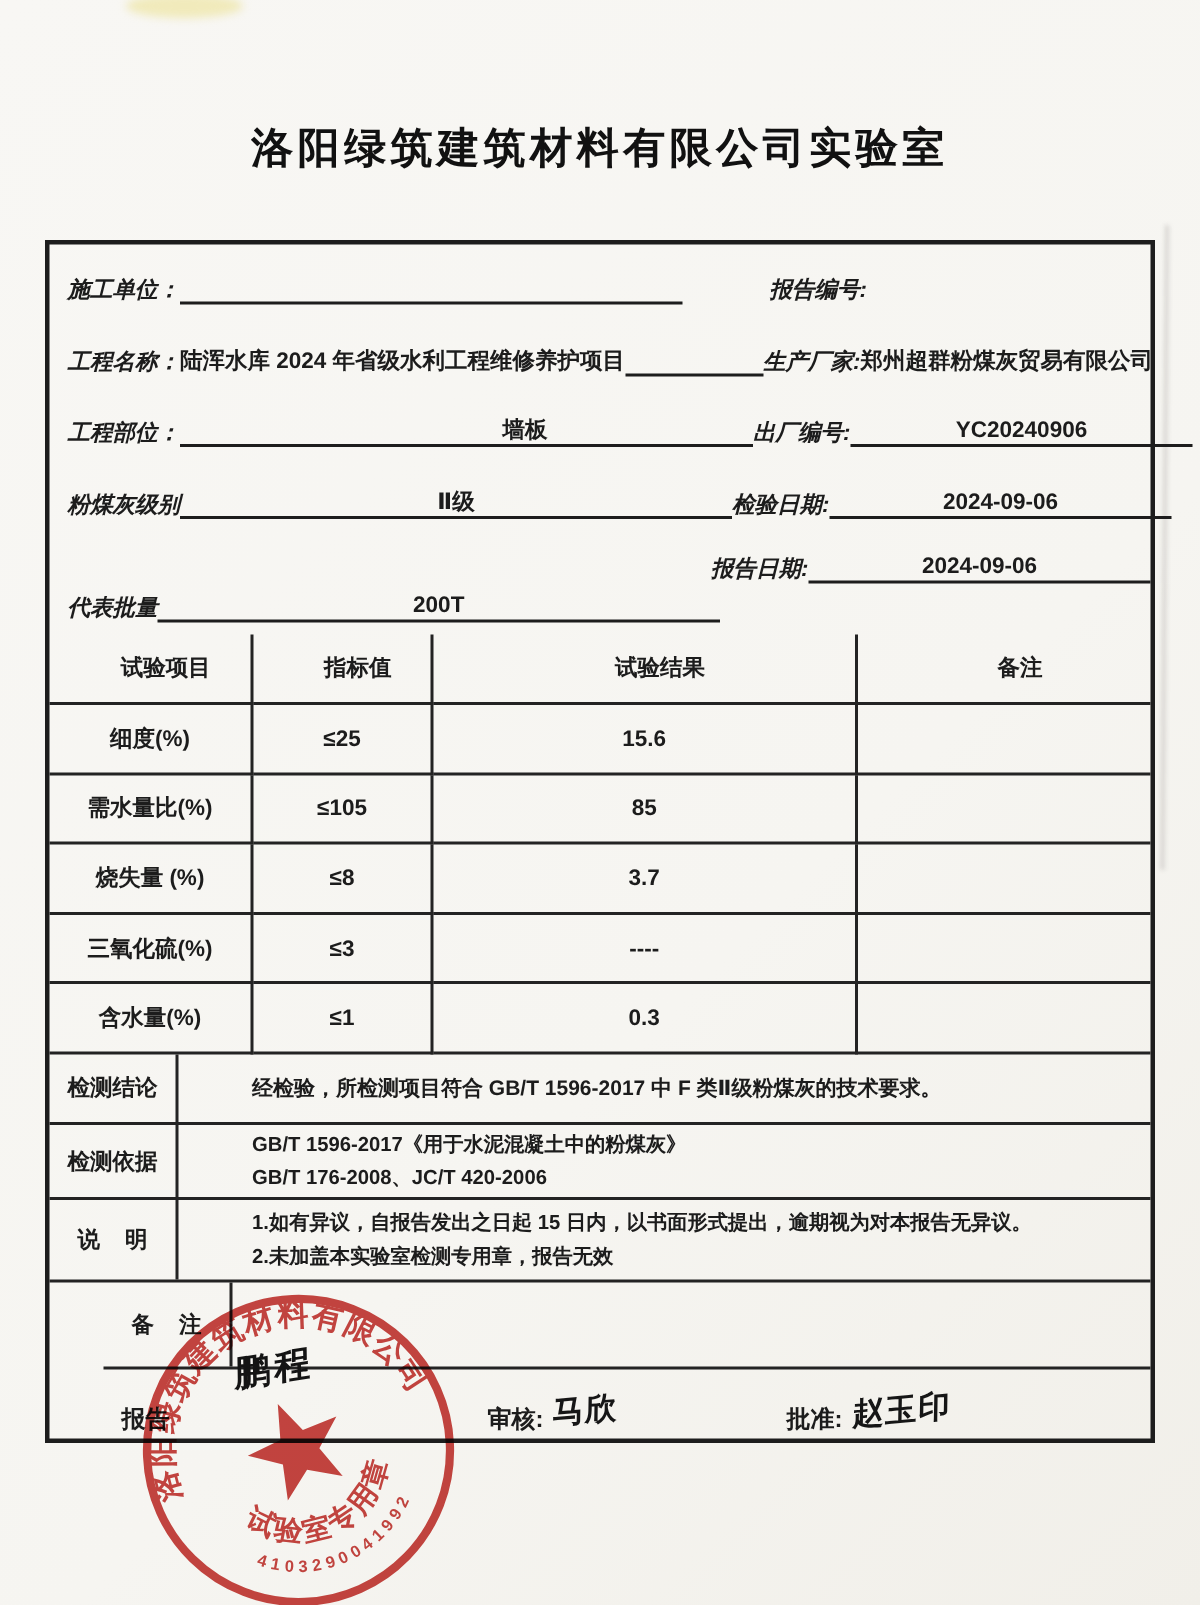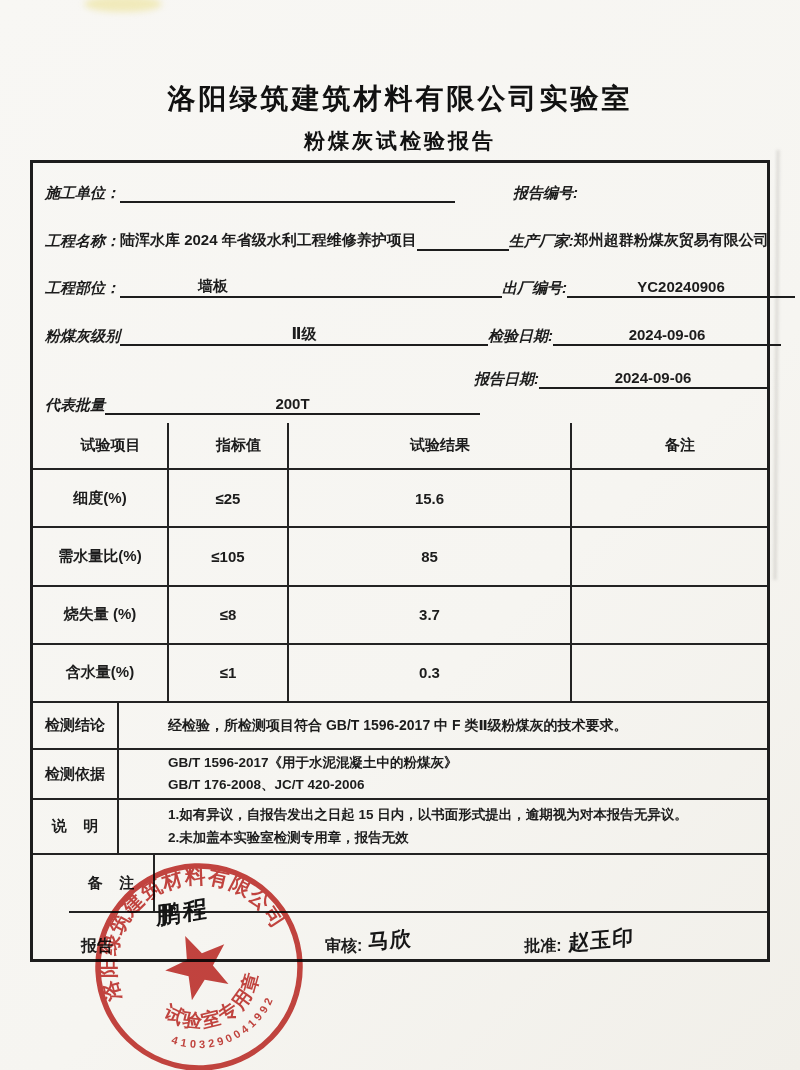--- a/index.html
+++ b/index.html
@@ -48,21 +48,21 @@
   .info-row:nth-of-type(3) { height:48px; padding-bottom:7px; }
   .info-row:nth-of-type(4) { height:48px; padding-bottom:7px; }
   .info-row:nth-of-type(5) { height:40px; padding-bottom:4px; }
   .info-row:nth-of-type(6) { height:30px; padding-bottom:8px; }
 
   .info-row:nth-of-type(1) .lu { width:335px; }
   .info-row:nth-of-type(2) .lu { width:auto; border-bottom:none; }
   .info-row:nth-of-type(2) .tail { display:inline-block; width:92px; height:18px;
         border-bottom:2px solid #1d1d1d; }
   .info-row:nth-of-type(2) .ru { width:auto; border-bottom:none; }
-  .info-row:nth-of-type(3) .lu { width:382px; text-align:left; padding-left:78px; }
+  .info-row:nth-of-type(3) .lu { width:382px; text-align:center; padding-left:78px; }
   .info-row:nth-of-type(4) .lu { width:368px; }
   .info-row:nth-of-type(5) .lu { border-bottom:none; width:10px; }
   .info-row:nth-of-type(6) .lu { width:375px; }
   .info-row:nth-of-type(6) .ru { border-bottom:none; width:auto; }
 
   
   .results-table { width:100%; height:280px; border-collapse:collapse; table-layout:fixed; }
   .results-table th,.results-table td {
     border:2px solid #232323; text-align:center; font-size:15px; font-weight:700;
     padding:0;
@@ -111,21 +111,20 @@
   .stamp text { font-family:"Liberation Sans","DejaVu Sans",sans-serif; font-weight:700; }
 </style>
 </head>
 <body>
 
 <div class="page">
   <div class="smudge"></div>
   <div class="edge-shadow"></div>
 
   <div class="doc-title">洛阳绿筑建筑材料有限公司实验室</div>
-  <div class="doc-subtitle">粉煤灰试检验报告</div>
 
   <div class="main-box">
 
     <div class="info-section">
 
         <div class="info-row">
           <div class="cell left">
             <span class="lbl">施工单位：</span>
             <span class="u lu"></span>
 
@@ -227,20 +226,26 @@
             <td></td>
           </tr>
 
           <tr>
             <td>烧失量 (%)</td>
             <td>≤8</td>
             <td>3.7</td>
             <td></td>
           </tr>
 
+          <tr>
+            <td>三氧化硫(%)</td>
+            <td>≤3</td>
+            <td>----</td>
+            <td></td>
+          </tr>
 
           <tr>
             <td>含水量(%)</td>
             <td>≤1</td>
             <td>0.3</td>
             <td></td>
           </tr>
         </tbody>
     </table>
 

